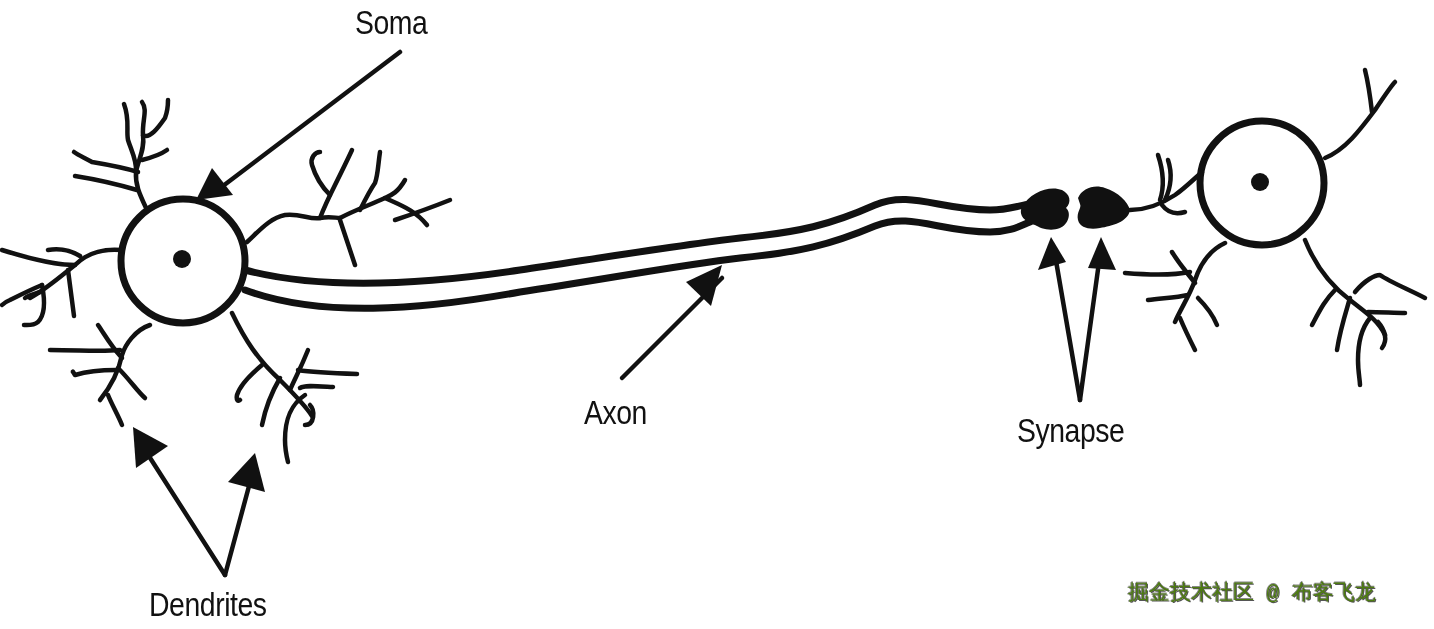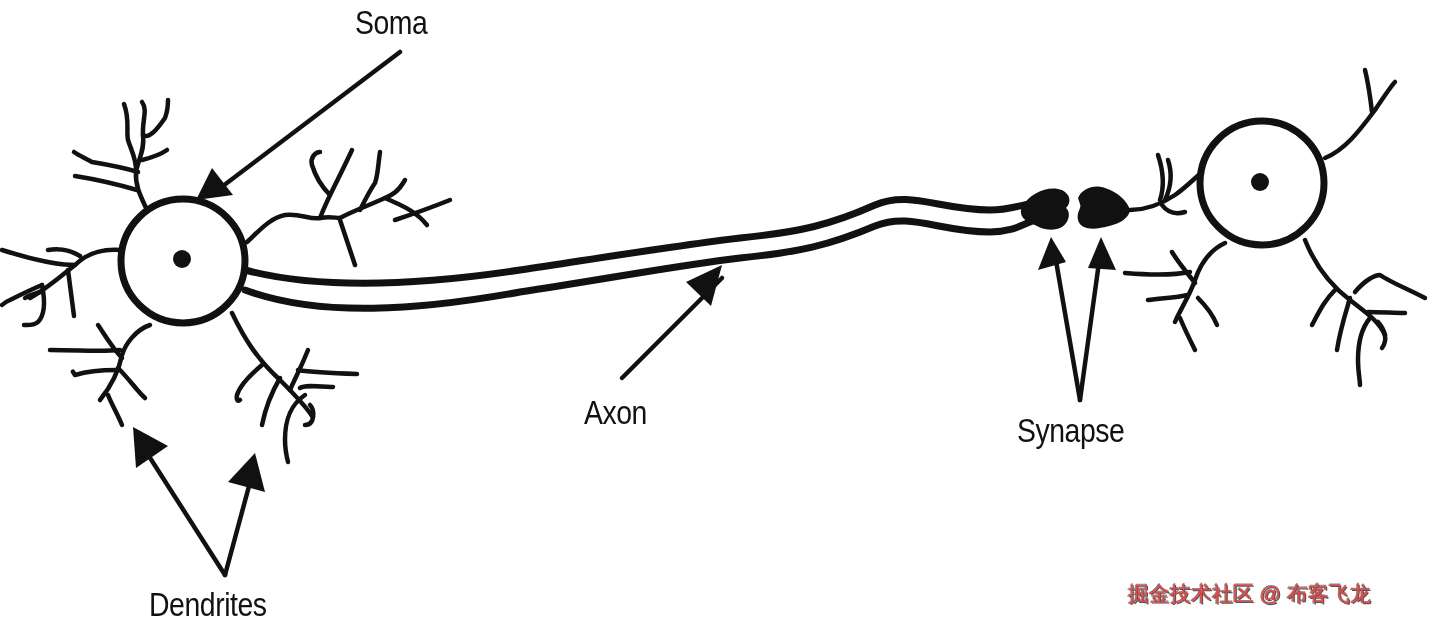--- a/index.html
+++ b/index.html
@@ -13,23 +13,23 @@
       color: #111111;
       letter-spacing: -0.5px;
       transform: scaleX(0.86);
       transform-origin: left top;
       white-space: nowrap;
       line-height: 1;
     }
     .watermark {
       position: absolute;
       left: 1128px; top: 583px;
-      font-family: Liberation Sans, sans-serif;
+      font-family: Liberation Mono, monospace;
       font-size: 21px;
-      color: #ef4444;
+      color: #4d7c0f;
       text-shadow: 1px 1px 0 #555555, -1px 0 0 #888888, 0 -1px 0 #888888;
       white-space: nowrap;
       line-height: 1;
     }
   </style>
 </head>
 <body>
 
 <svg class="diagram" viewBox="0 0 1434 629" xmlns="http://www.w3.org/2000/svg">
   <defs>

